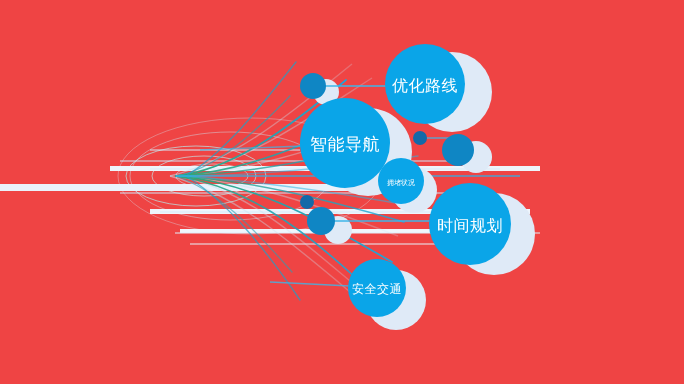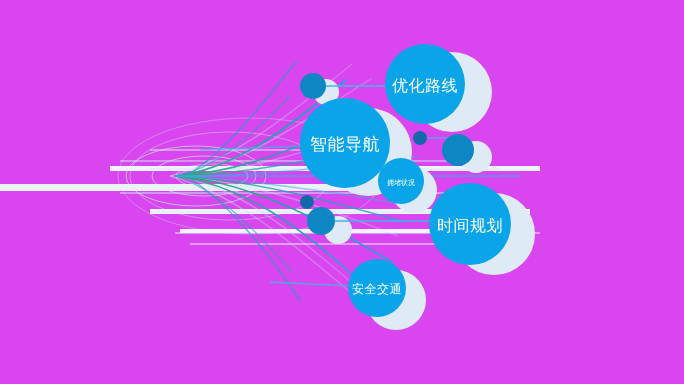--- a/index.html
+++ b/index.html
@@ -8,21 +8,21 @@
     padding: 0;
     background: #ffffff;
   }
   body {
     font-family: "Liberation Sans", sans-serif;
   }
   #stage {
     position: relative;
     width: 684px;
     height: 384px;
-    background: #d946ef;
+    background: #ef4444;
     overflow: hidden;
   }
   #scene {
     position: absolute;
     inset: 0;
     width: 684px;
     height: 384px;
     display: block;
   }
   .node-label {

